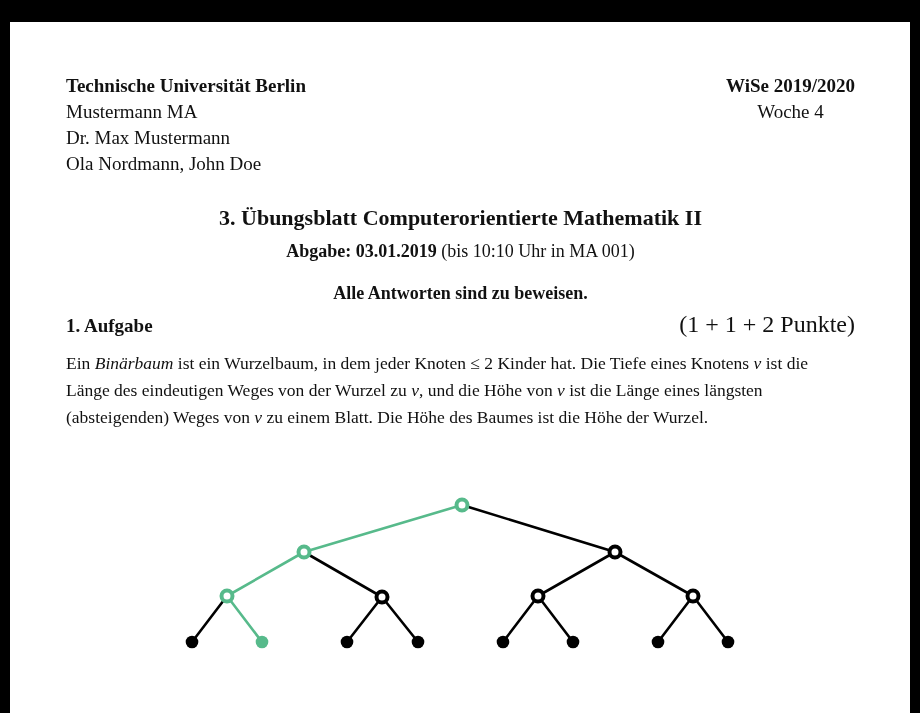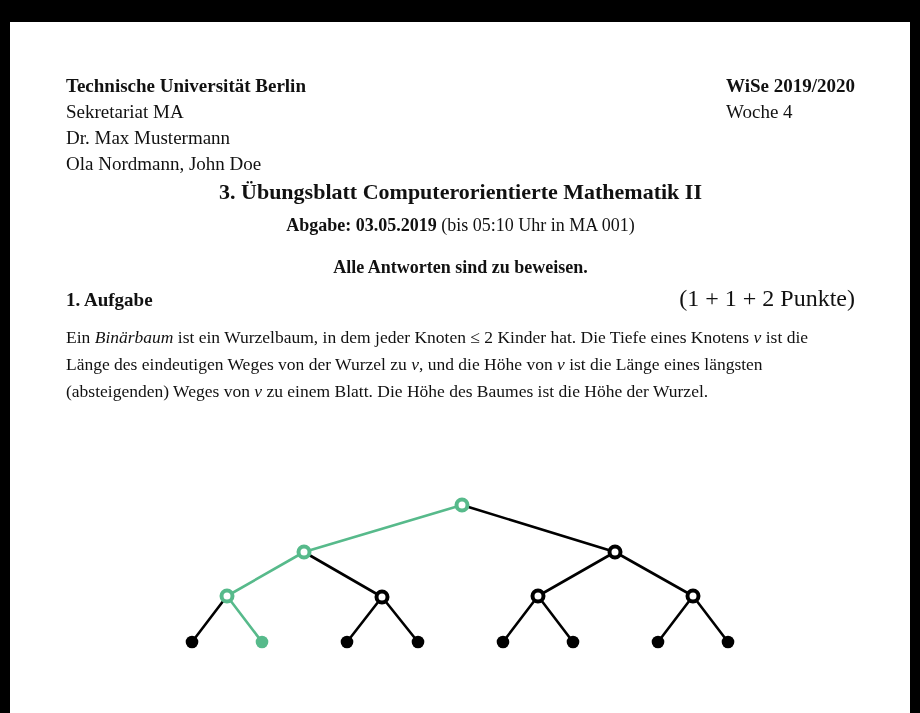--- a/index.html
+++ b/index.html
@@ -29,24 +29,25 @@
     display: flex;
     justify-content: space-between;
     align-items: flex-start;
   }
   .header-left div,
   .header-right div {
     font-size: 19px;
     line-height: 26px;
     white-space: nowrap;
   }
-  .header-right { text-align: left; }
+  .header-right { text-align: center; }
   .bold { font-weight: bold; }
   .title-block { text-align: center; }
   .doc-title {
+    margin-top: 26px;
     font-size: 22px;
     line-height: 30px;
     font-weight: bold;
   }
   .deadline-line {
     margin-top: 6px;
     font-size: 18px;
     line-height: 24px;
   }
   .notice-line {
@@ -85,33 +86,33 @@
   svg { display: block; }
 </style>
 </head>
 <body>
 
 <div class="page">
 
   <div class="header-row">
     <div class="header-left">
       <div class="bold">Technische Universität Berlin</div>
-      <div>Sekretariat MA</div>
+      <div>Mustermann MA</div>
       <div>Dr. Max Mustermann</div>
       <div>Ola Nordmann, John Doe</div>
     </div>
     <div class="header-right">
       <div class="bold">WiSe 2019/2020</div>
       <div>Woche 4</div>
     </div>
   </div>
 
   <div class="title-block">
     <div class="doc-title">3. Übungsblatt Computerorientierte Mathematik II</div>
-    <div class="deadline-line"><span class="bold">Abgabe: 03.05.2019</span><span> (bis 05:10 Uhr in MA 001)</span></div>
+    <div class="deadline-line"><span class="bold">Abgabe: 03.01.2019</span><span> (bis 10:10 Uhr in MA 001)</span></div>
     <div class="notice-line">Alle Antworten sind zu beweisen.</div>
   </div>
 
   <div class="task-row">
     <div class="task-heading">1. Aufgabe</div>
     <div class="task-points">(1 + 1 + 2 Punkte)</div>
   </div>
 
   <div class="task-paragraph"><span>Ein </span><span class="italic">Binärbaum</span><span> ist ein Wurzelbaum, in dem jeder Knoten ≤ 2 Kinder hat. Die Tiefe eines Knotens </span><span class="italic">v</span><span> ist die Länge des eindeutigen Weges von der Wurzel zu </span><span class="italic">v</span><span>, und die Höhe von </span><span class="italic">v</span><span> ist die Länge eines längsten (absteigenden) Weges von </span><span class="italic">v</span><span> zu einem Blatt. Die Höhe des Baumes ist die Höhe der Wurzel.</span></div>
 

